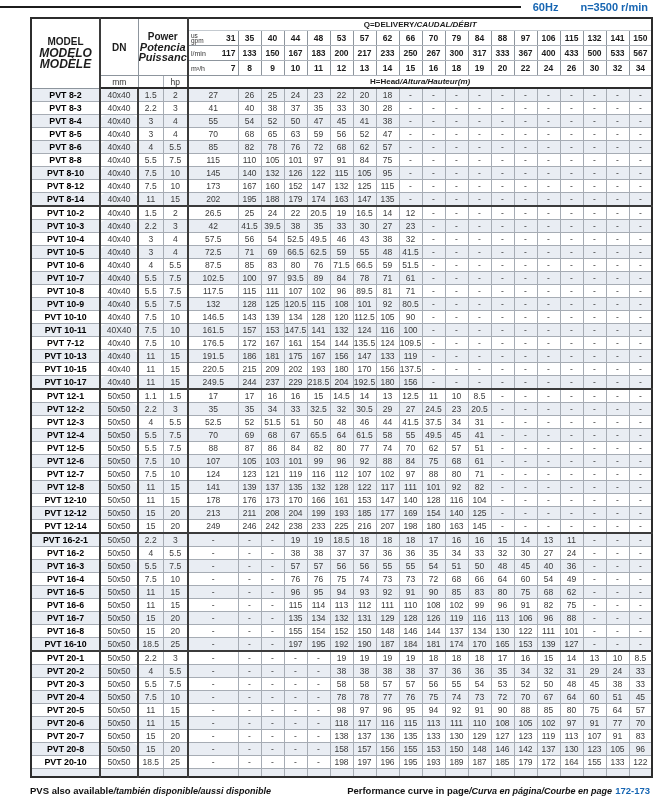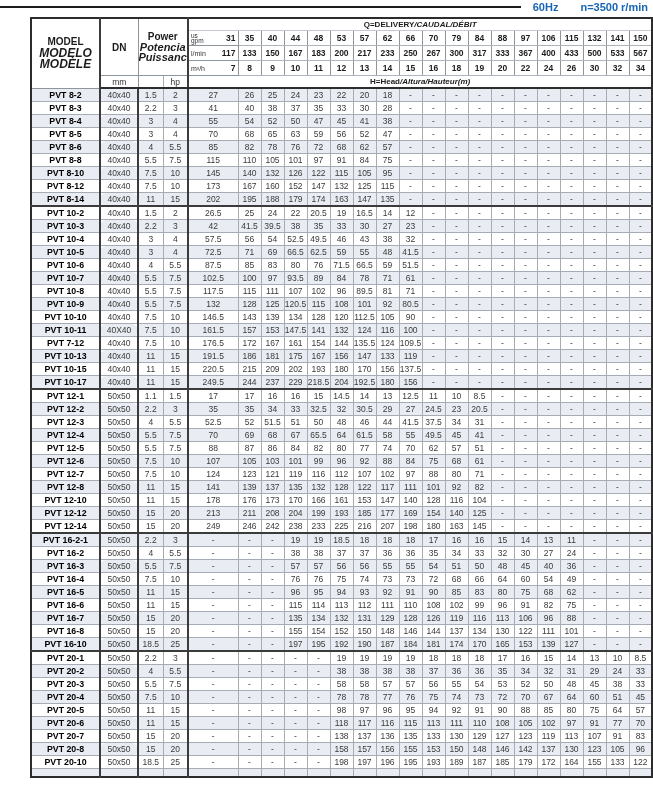--- a/index.html
+++ b/index.html
@@ -1500,14 +1500,22 @@
           <td class="v"></td>
           <td class="v"></td>
           <td class="v"></td>
           <td class="v"></td>
           <td class="v"></td>
           <td class="v"></td>
         </tr>
       </tbody>
   </table>
 
+  <div class="footer">
+    <div class="f-left">
+      <span class="fb">PVS also available</span><span class="fi">/también disponible/aussi disponible</span>
+    </div>
+    <div class="f-right">
+      <span class="fb">Performance curve in page</span><span class="fi">/Curva en página/Courbe en page</span><span class="fpages">172-173</span>
+    </div>
+  </div>
 
 </div>
 
 </body></html>

